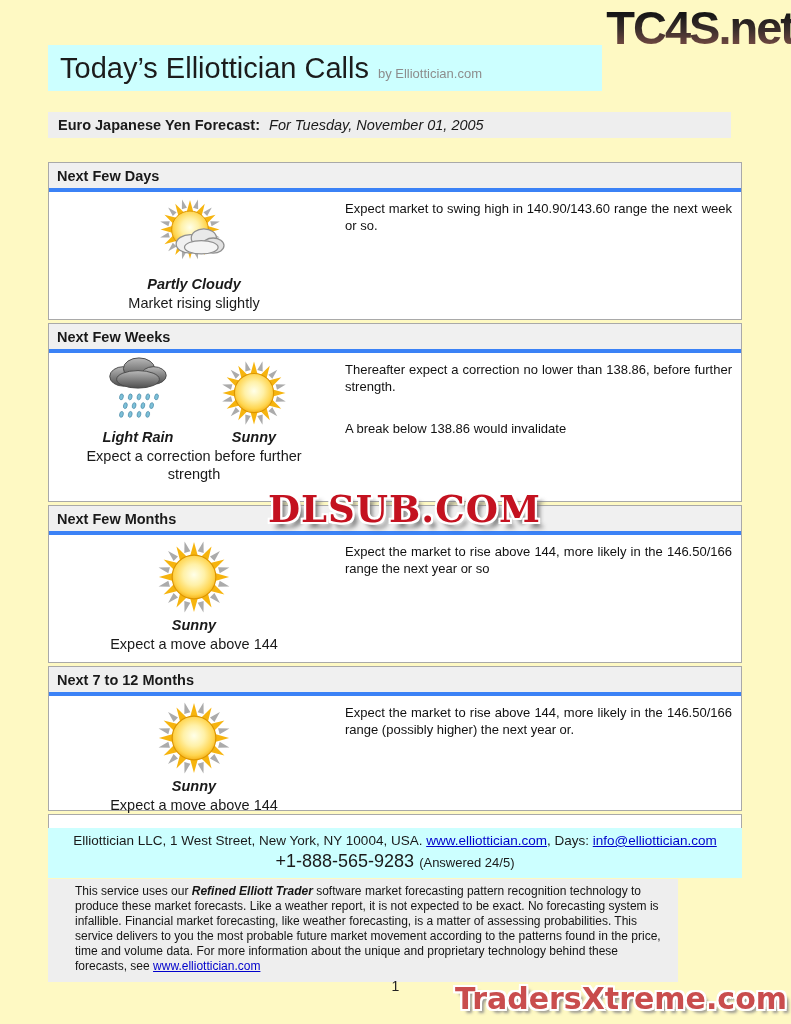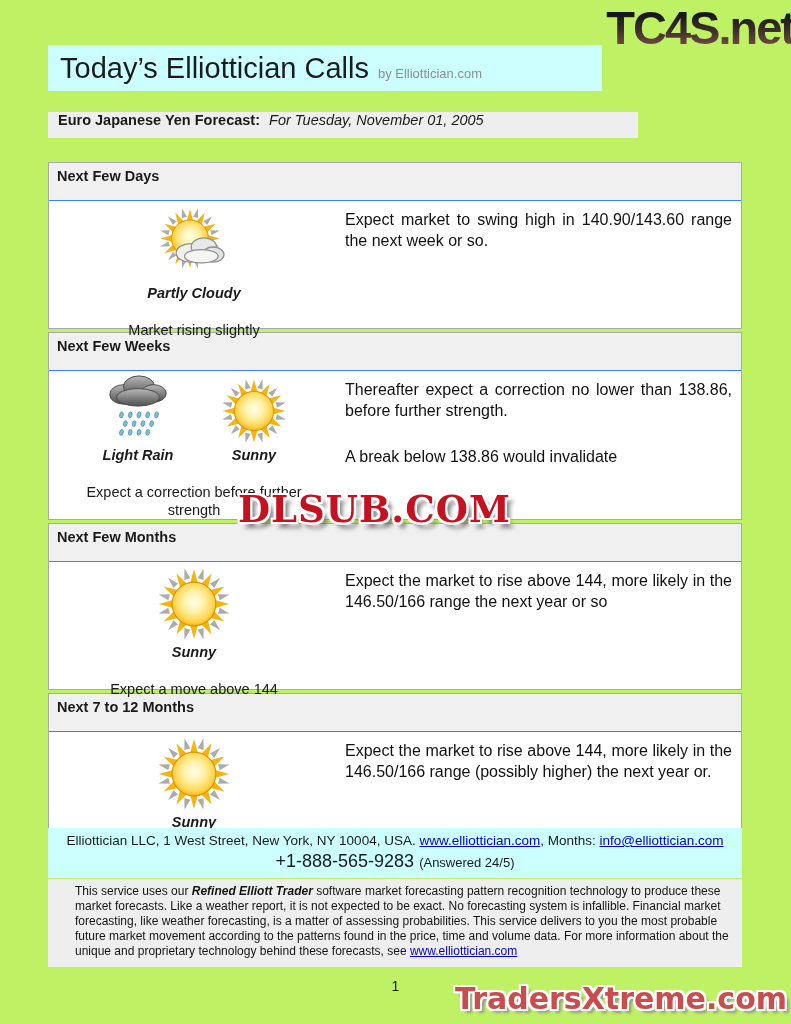--- a/index.html
+++ b/index.html
@@ -1,35 +1,35 @@
 <!DOCTYPE html>
 <html><head>
 <meta charset="utf-8">
 <style>
   * { margin:0; padding:0; box-sizing:border-box; }
   html,body { background:#ffffff; }
   body { width:791px; height:1024px; font-family:"Liberation Sans", sans-serif; color:#1a1a1a; }
-  .page { position:relative; width:791px; height:1024px; overflow:hidden; background:#bef264; }
+  .page { position:relative; width:791px; height:1024px; overflow:hidden; background:#fef9c3; }
 
   
   .wm-top {
     position:absolute; top:0px; right:-3px; z-index:5;
     font-size:47px; font-weight:bold; letter-spacing:-2px;
     font-family:"Liberation Sans", sans-serif;
     color:#5a4340;
   }
   @supports ((-webkit-background-clip: text)) {
     .wm-top {
       background:linear-gradient(#161616 25%, #3c2f2c 55%, #8a564c 95%);
       -webkit-background-clip:text; background-clip:text;
       -webkit-text-fill-color:transparent; color:transparent;
     }
   }
   .wm-mid {
-    position:absolute; top:487px; left:238px; z-index:6;
+    position:absolute; top:487px; left:268px; z-index:6;
     font-family:"DejaVu Serif", serif; font-weight:bold;
     font-size:37px; letter-spacing:1px; color:#c41220;
     text-shadow:
       -2px -2px 0 #fff, 2px -2px 0 #fff, -2px 2px 0 #fff, 2px 2px 0 #fff,
       -2px 0 0 #fff, 2px 0 0 #fff, 0 -2px 0 #fff, 0 2px 0 #fff,
       5px 6px 4px rgba(110,110,110,0.85);
   }
   .wm-bottom {
     position:absolute; top:981px; right:4px; z-index:6;
     font-family:"DejaVu Sans", sans-serif; font-weight:bold;
@@ -42,45 +42,45 @@
 
   
   .banner {
     position:absolute; left:48px; top:45px; width:554px; height:46px;
     background:#ccffff; display:flex; align-items:baseline; z-index:1;
   }
   .banner .title { font-size:29px; color:#1c1c1c; margin-left:12px; line-height:46px; }
   .banner .byline { font-size:13px; color:#8d8d8d; margin-left:9px; }
 
   .forecast-bar {
-    position:absolute; left:48px; top:112px; width:590px; height:26px;
-    background:#eeeeee; display:flex; font-size:14.5px;
+    position:absolute; left:48px; top:112px; width:683px; height:26px;
+    background:#eeeeee; display:flex; align-items:center; font-size:14.5px;
     padding-left:10px;
   }
   .forecast-bar .fb-label { font-weight:bold; }
   .forecast-bar .fb-date { font-style:italic; margin-left:9px; }
 
   
   .sections { position:absolute; left:48px; top:162px; width:694px; z-index:1; }
   .section { border:1px solid #a9a9a9; margin-bottom:3px; background:#fff; }
   .sec-header {
-    background:#f0f0f0; border-bottom:1px solid #3b82f6;
-    font-weight:bold; font-size:14.5px; padding:5px 8px 16px 8px;
+    background:#f0f0f0; border-bottom:4px solid #3b82f6;
+    font-weight:bold; font-size:14.5px; padding:5px 8px 4px 8px;
   }
   .sec-body { display:flex; }
   .sec-body.h1 { height:127px; }
   .sec-body.h2 { height:148px; }
   .sec-body.h3 { height:127px; }
   .sec-body.h4 { height:114px; }
   .left-col { width:290px; display:flex; flex-direction:column; align-items:center; padding-top:3px; }
   .icons-row { display:flex; align-items:flex-end; gap:38px; }
   .icon-block { display:flex; flex-direction:column; align-items:center; }
   .icon-label { font-weight:bold; font-style:italic; font-size:14.5px; margin-top:1px; }
-  .caption { font-size:14.5px; text-align:center; margin-top:20px; max-width:250px; line-height:1.25; }
-  .right-col { flex:1; padding:9px 9px 0 6px; font-size:16px; line-height:1.3; text-align:justify; color:#111; }
+  .caption { font-size:14.5px; text-align:center; margin-top:2px; max-width:250px; line-height:1.25; }
+  .right-col { flex:1; padding:9px 9px 0 6px; font-size:13px; line-height:1.3; text-align:justify; color:#111; }
   .right-col p + p { margin-top:25px; }
 
   .empty-row { border:1px solid #a9a9a9; height:16px; background:#fff; }
 
   
   .wicon { display:block; }
   .wicon.pc { width:90px; height:80px; }
   .wicon.rain { width:82px; height:72px; }
   .wicon.sun-sm { width:74px; height:70px; }
   .wicon.sun { width:80px; height:78px; }
@@ -89,21 +89,21 @@
   .footer-cyan {
     position:absolute; left:48px; top:828px; width:694px; height:50px;
     background:#ccffff; text-align:center; padding-top:5px; z-index:1;
   }
   .addr-line { font-size:13.5px; color:#1a1a1a; }
   .phone-line { margin-top:3px; font-size:18px; }
   .phone-note { font-size:13px;margin-top:36px; }
   a.doc-link { color:#0000cc; text-decoration:underline; cursor:pointer; }
 
   .disclaimer {
-    position:absolute; left:48px; top:879px; width:694px;
+    position:absolute; left:48px; top:879px; width:630px;
     background:#eeeeee; font-size:12px; line-height:15px;
     padding:5px 8px 8px 27px; color:#141414; z-index:1;
   }
   .disclaimer .product { font-weight:bold; font-style:italic; }
 
   .page-num {
     position:absolute; top:978px; left:0; width:791px;
     text-align:center; font-size:14px; color:#222; z-index:1;
   }
 </style>
@@ -289,21 +289,21 @@
       </div>
     </div>
 
     <div class="empty-row"></div>
   </div>
 
   <div class="wm-mid">DLSUB.COM</div>
 
   <div class="footer-cyan">
     <div class="addr-line">
-      <span>Elliottician LLC, 1 West Street, New York, NY 10004, USA. </span><a class="doc-link">www.elliottician.com</a><span>, Months: </span><a class="doc-link">info@elliottician.com</a>
+      <span>Elliottician LLC, 1 West Street, New York, NY 10004, USA. </span><a class="doc-link">www.elliottician.com</a><span>, Days: </span><a class="doc-link">info@elliottician.com</a>
     </div>
     <div class="phone-line">
       <span>+1-888-565-9283</span>
       <span class="phone-note">(Answered 24/5)</span>
     </div>
   </div>
 
   <div class="disclaimer">
     <span>This service uses our </span><span class="product">Refined Elliott Trader</span><span> software market forecasting pattern recognition technology to produce these market forecasts. Like a weather report, it is not expected to be exact. No forecasting system is infallible. Financial market forecasting, like weather forecasting, is a matter of assessing probabilities. This service delivers to you the most probable future market movement according to the patterns found in the price, time and volume data. For more information about the unique and proprietary technology behind these forecasts, see </span><a class="doc-link">www.elliottician.com</a>
   </div>

